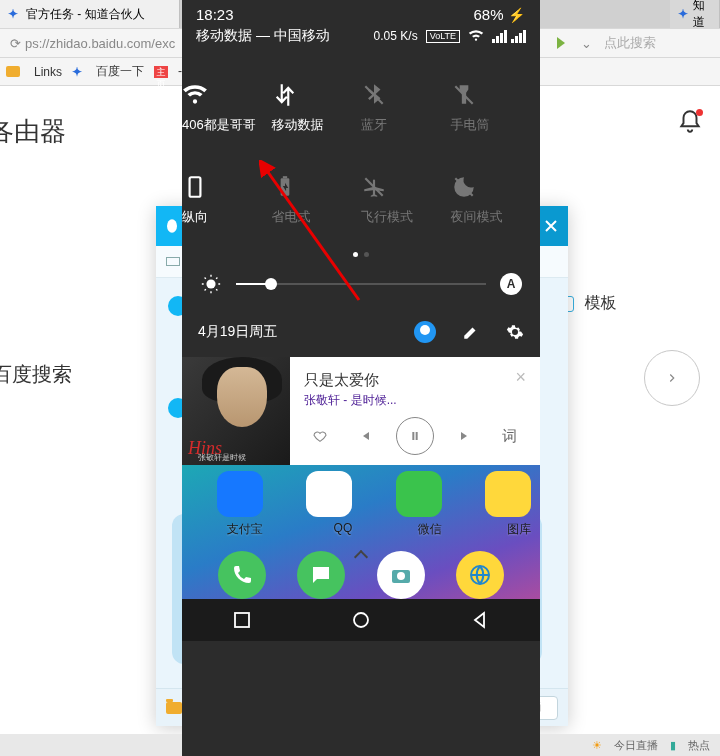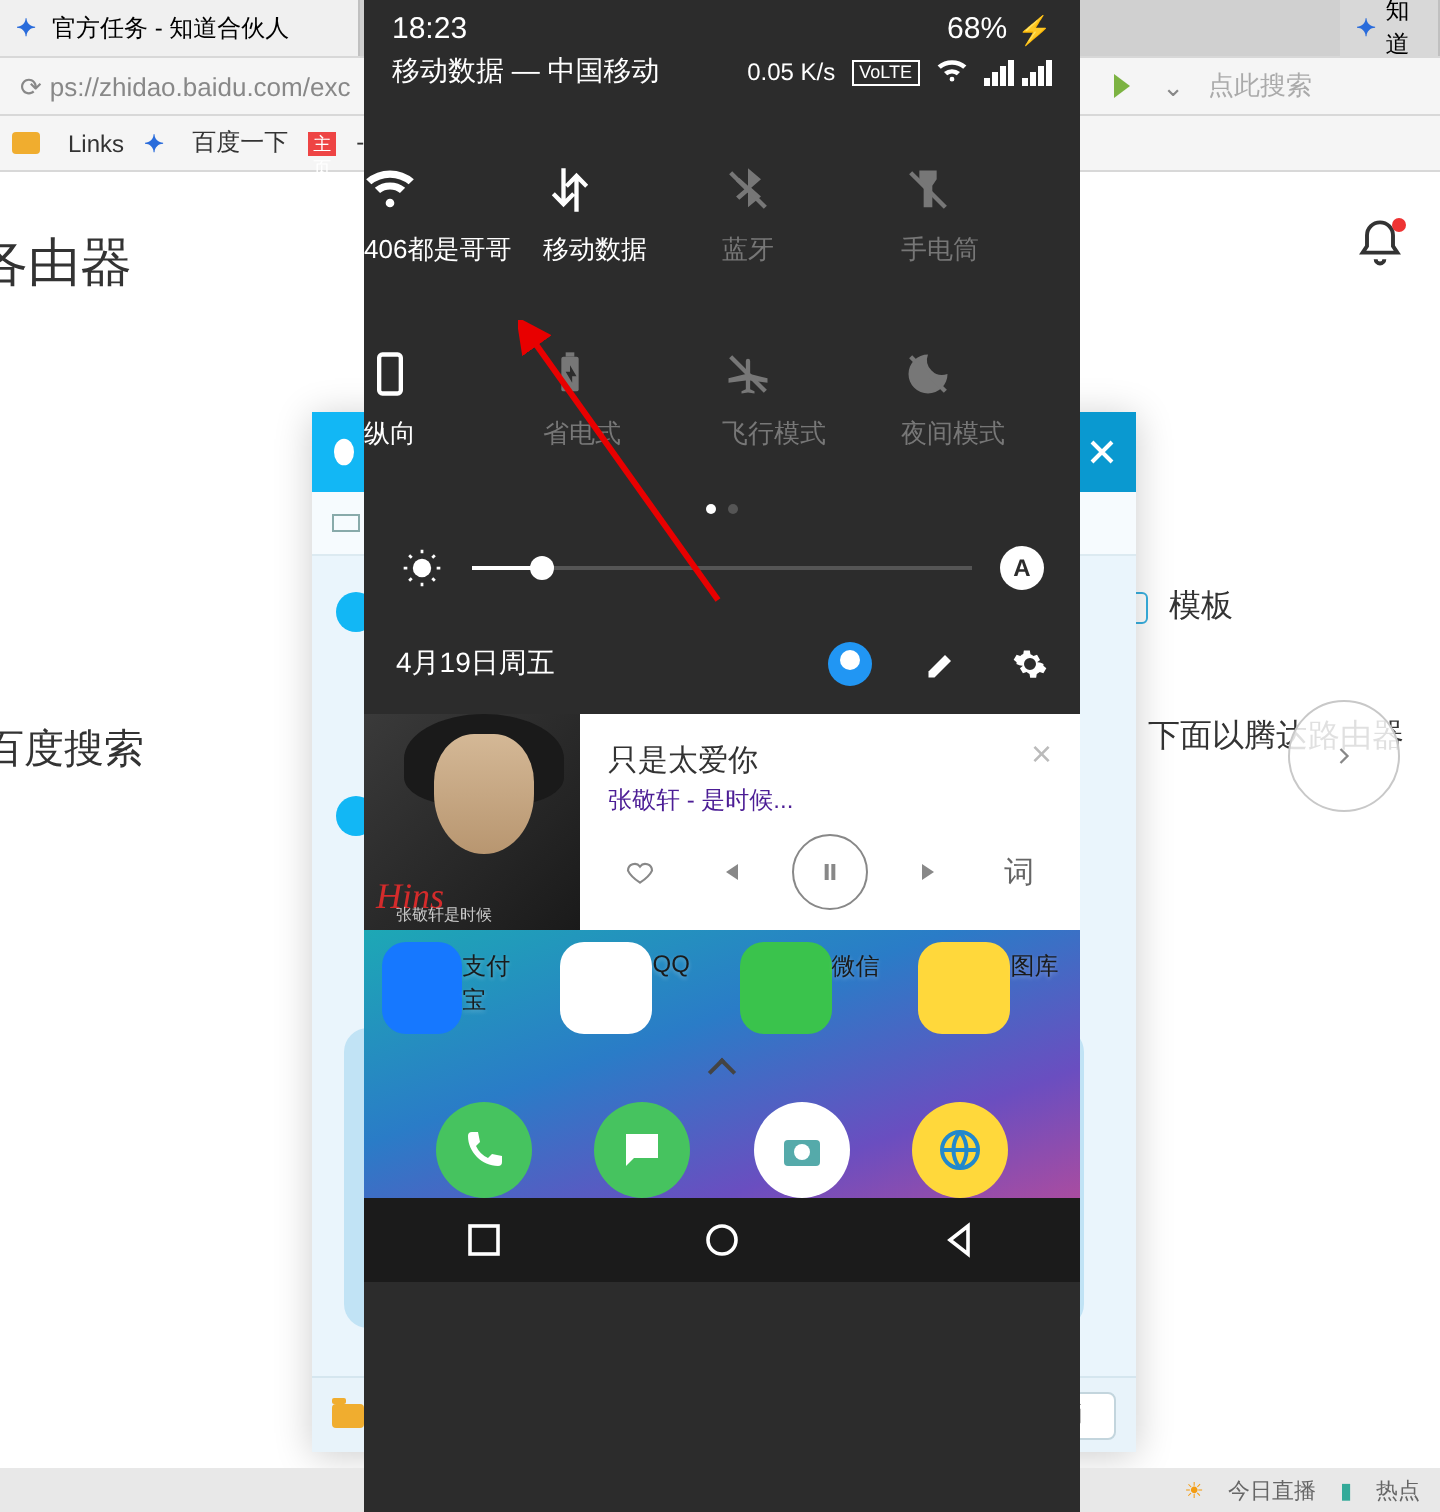--- a/index.html
+++ b/index.html
@@ -93,21 +93,21 @@
 .song{padding:14px 14px 2px;font-size:15px}
 .artist{padding:0 14px;font-size:12px;color:#4c1d95}
 .controls{position:absolute;bottom:10px;left:0;right:0;display:flex;align-items:center;justify-content:space-around;padding:0 8px}
 .ctrl{width:28px;height:28px;display:flex;align-items:center;justify-content:center}
 .pp{width:38px;height:38px;border:1.5px solid #888;border-radius:50%;display:flex;align-items:center;justify-content:center}
 .ctrl svg,.pp svg{width:16px;height:16px}
 .lyr{font-size:15px;color:#666}
 
 .home{height:176px;background:linear-gradient(160deg,#1da8b5 0%,#2a7cc7 35%,#6a4ec0 65%,#d24b8c 100%);position:relative}
 .app-row{display:flex;justify-content:space-around;padding-top:6px}
-.app{display:flex;flex-direction:row;align-items:flex-start;width:72px}
+.app{display:flex;flex-direction:column;align-items:flex-end;width:72px}
 .app .ic{width:46px;height:46px;border-radius:12px;background:#fff}
 .app .al{font-size:12px;color:#1a1a1a;margin-top:4px;text-shadow:0 1px 2px rgba(255,255,255,.3)}
 .wedge{transform:rotate(45deg);border-top:2px solid #444;border-left:2px solid #444;width:10px;height:10px;margin:14px auto 0}
 .dock{position:absolute;bottom:42px;left:0;right:0;display:flex;justify-content:space-around;padding:0 20px}
 .dock .dic{width:48px;height:48px;border-radius:50%;background:#fff;display:flex;align-items:center;justify-content:center}
 .dic.green{background:#46c35f}
 .dic.yel{background:#ffd83b}
 
 .nav{position:absolute;bottom:0;left:0;right:0;height:42px;background:#1b1b1b;display:flex;align-items:center;justify-content:space-around}
 .nav .nb{width:20px;height:20px}
@@ -174,21 +174,20 @@
           <path d="M10 19a2 2 0 0 0 4 0"></path>
         </svg>
       <span class="dot"></span>
     </div>
     <div class="search-head"><span class="big-title">各由器</span></div>
     <div class="sous">百度搜索</div>
     <div class="right-col">
       <span class="mb-ico"></span>
       <span class="mb">模板</span>
     </div>
-    <div class="tengda">下面以腾达路由器</div>
     <div class="fwd">
       <svg viewBox="0 0 24 24" stroke="#888" stroke-width="2" fill="none">
           <path d="M9 6l6 6-6 6"></path>
         </svg>
     </div>
 
     <div class="qq-card">
       <div class="qq-top">
         <svg class="peng" width="20" height="20" viewBox="0 0 24 24" fill="#fff">
             <ellipse cx="12" cy="12" rx="6" ry="8"></ellipse>

